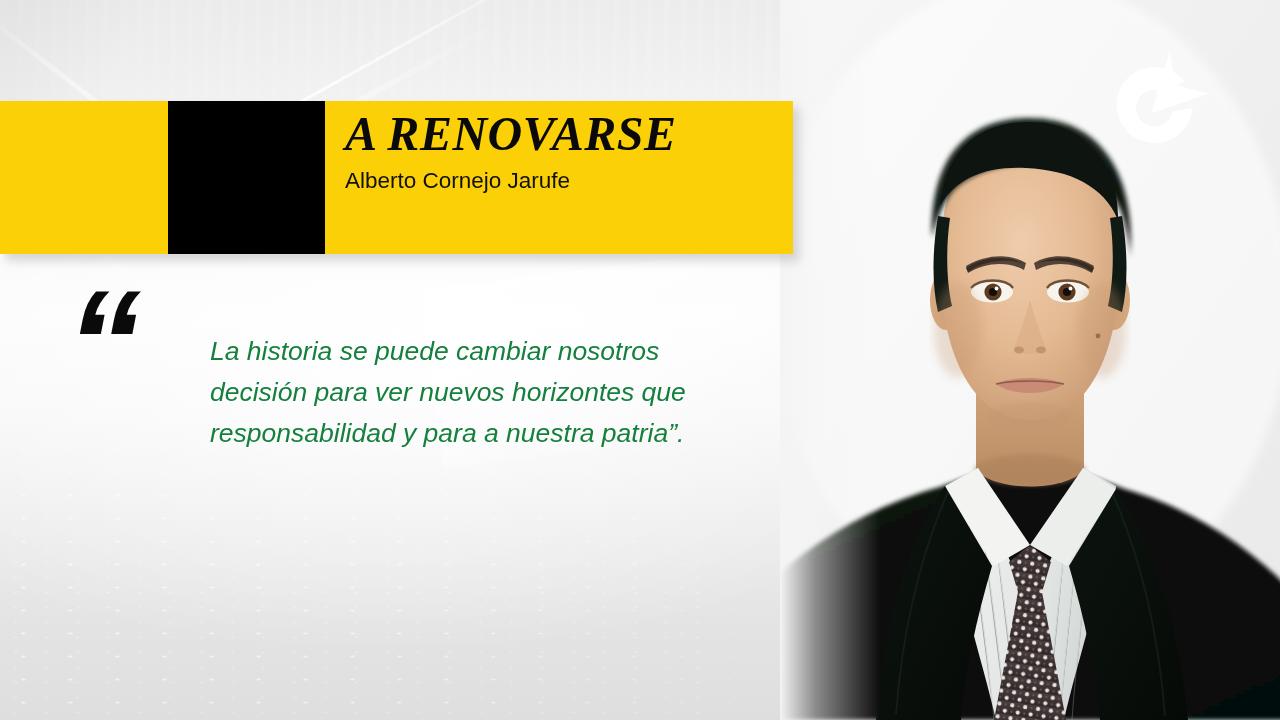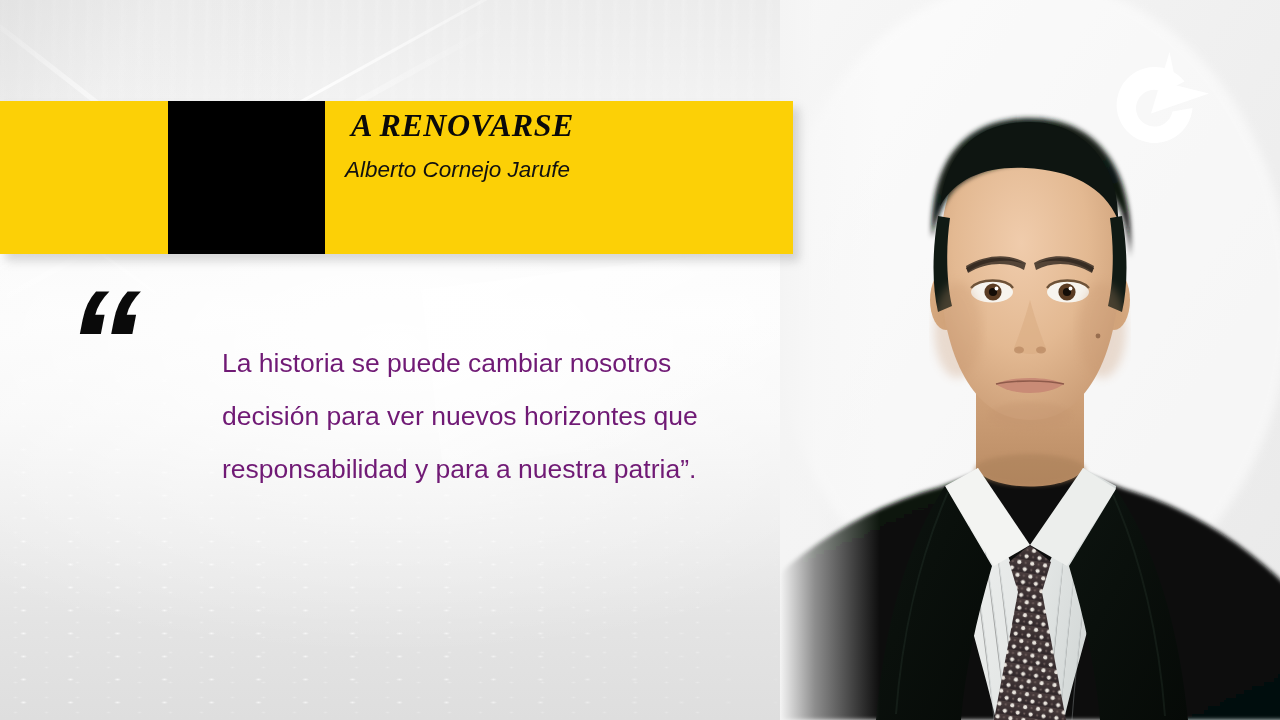--- a/index.html
+++ b/index.html
@@ -130,30 +130,29 @@
     position: absolute;
     left: 345px;
     top: 0;
     right: 0;
     height: 153px;
   }
   .banner-title {
     font-family: "Liberation Serif", "DejaVu Serif", serif;
     font-weight: bold;
     font-style: italic;
-    font-size: 32px;
+    font-size: 48px;
     letter-spacing: 0.5px;
     color: #0a0a0a;
     line-height: 1;
-    margin: 6px;
-    padding-top: 2px;
+    margin: 0;
+    padding-top: 9px;
   }
   .banner-sub {
     font-family: "Liberation Sans", sans-serif;
-    font-style: italic;
     font-size: 22.5px;
     color: #111111;
     line-height: 1.32;
     margin: 0;
     padding-top: 8px;
     white-space: nowrap;
   }
 
   
   .quote-mark {
@@ -170,25 +169,26 @@
     user-select: none;
   }
   .quote-body {
     position: absolute;
     left: 206px;
     top: 329px;
     width: 600px;
   }
   .quote-line {
     font-family: "Liberation Sans", sans-serif;
+    font-style: italic;
     font-size: 26.5px;
     line-height: 37px;
-    color: #701a75;
+    color: #15803d;
     white-space: nowrap;
-    margin: 16px;
+    margin: 4px;
   }
 
   
   .logo {
     position: absolute;
     right: 68px;
     top: 52px;
     width: 106px;
     height: 106px;
   }

